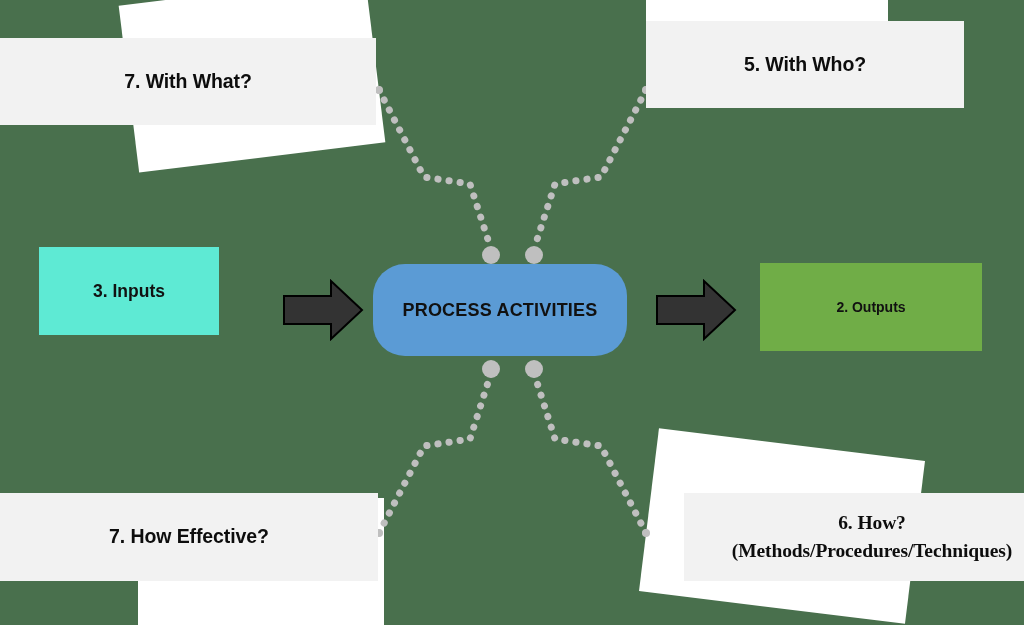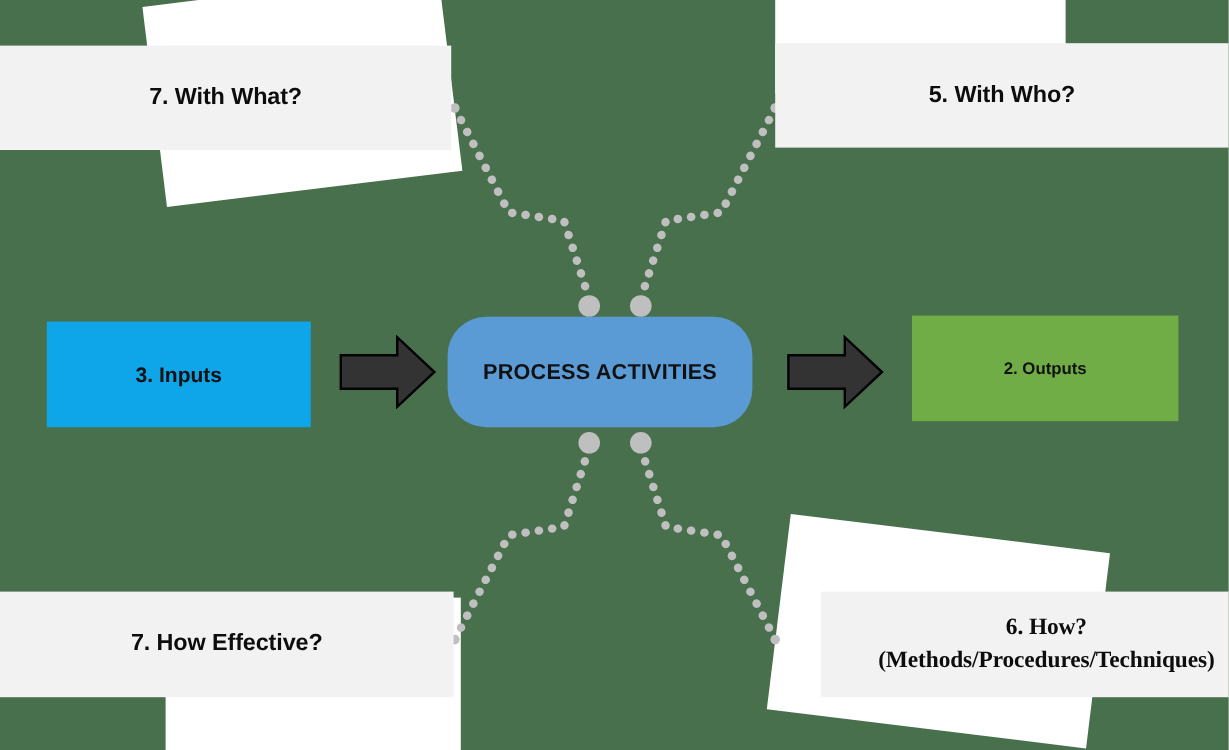--- a/index.html
+++ b/index.html
@@ -42,38 +42,38 @@
     font-size: 19.5px;
     line-height: 1.42;
     letter-spacing: -0.1px;
     box-sizing: border-box;
     padding: 0 6px;
   }
   .card .l1 { display: block; white-space: nowrap; }
   .card .l2 { display: block; white-space: nowrap; }
 
   #card-tl { left: 0px;   top: 38px;  width: 376px; height: 87px; }
-  #card-tr { left: 646px; top: 36px;  width: 378px; height: 87px; gap: 10px; }
+  #card-tr { left: 646px; top: 21px;  width: 318px; height: 87px; gap: 10px; }
   #card-bl { left: 0px;   top: 493px; width: 378px; height: 88px; }
   #card-br { left: 684px; top: 493px; width: 376px; height: 88px; font-family: Liberation Serif, serif; }
 
   
   .box {
     position: absolute;
     display: flex;
     align-items: center;
     justify-content: center;
     text-align: center;
     color: #111111;
     font-weight: bold;
     box-sizing: border-box;
   }
   #box-inputs {
-    left: 39px; top: 268px; width: 220px; height: 88px;
-    background: #0ea5e9;
+    left: 39px; top: 247px; width: 180px; height: 88px;
+    background: #5eead4;
     font-size: 17.5px;
   }
   #box-process {
     left: 373px; top: 264px; width: 254px; height: 92px;
     background: #5b9bd5;
     font-size: 18px;
     letter-spacing: 0.2px;
     border-radius: 32px;
   }
   #box-outputs {

